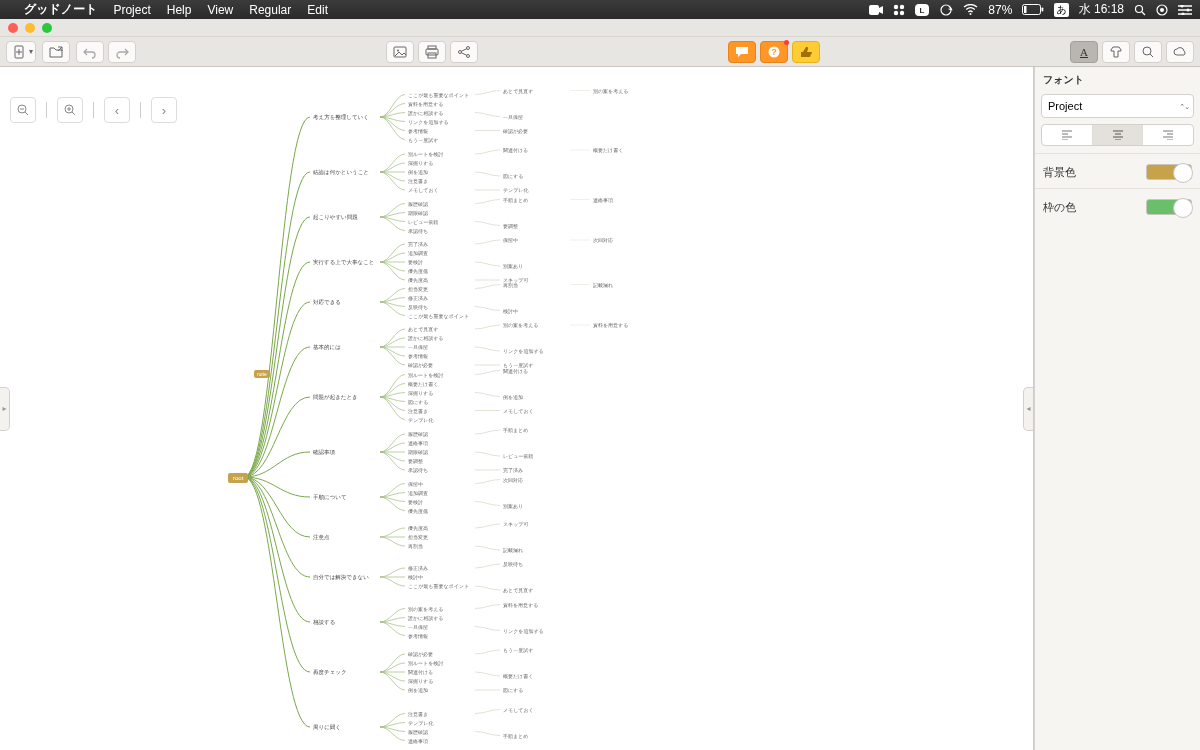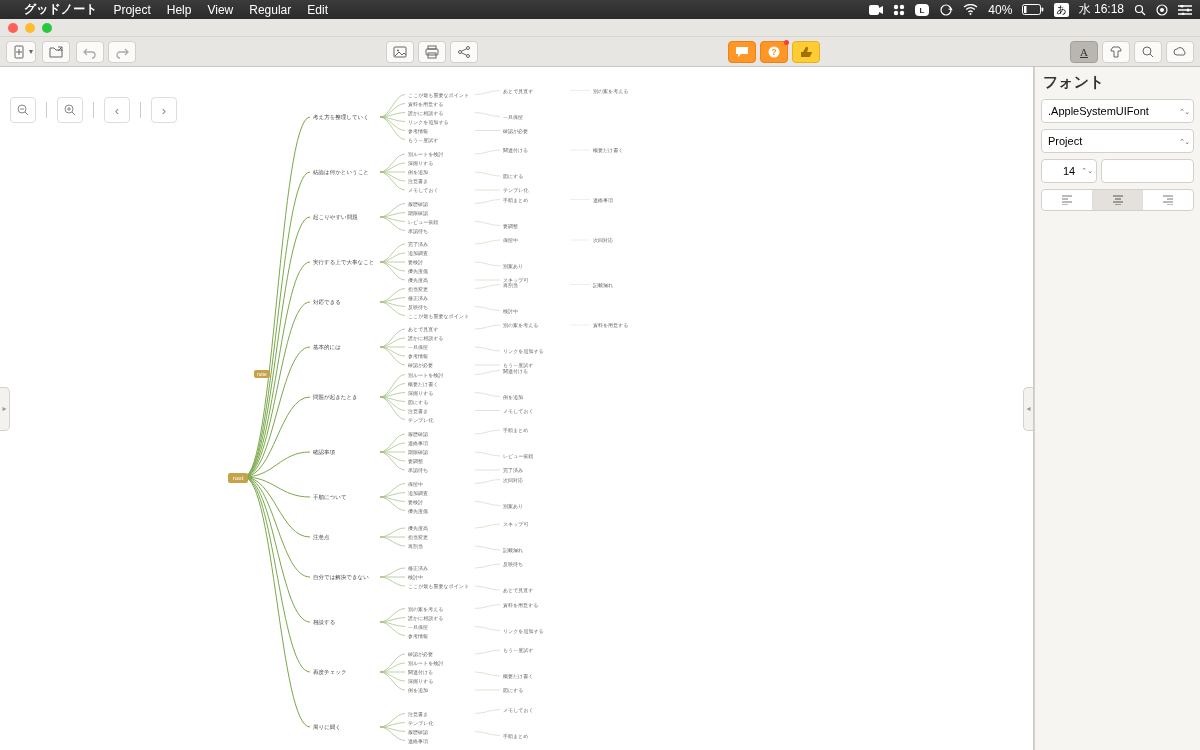--- a/index.html
+++ b/index.html
@@ -148,21 +148,21 @@
 }
 
 
 .inspector {
   width:166px;
   background:#f6f5f2;
   border-left:1px solid #d6d3cf;
   display:flex; flex-direction:column;
   font-size:11px;
 }
-.ins-title { padding:6px 8px 4px; font-weight:bold; font-size:15px; color:#333;font-family:Liberation Serif, serif;}
+.ins-title { padding:6px 8px 4px; font-weight:bold; font-size:10px; color:#333;font-family:Liberation Serif, serif;}
 .ins-row { padding:3px 6px; display:flex; align-items:center; gap:4px;}
 .ins-select {
   flex:1;
   height:24px;
   background:#fff;
   border:1px solid #d4d1cd;
   border-radius:4px;
   padding:0 18px 0 6px;
   position:relative;
   font-size:11px;
@@ -239,21 +239,21 @@
         </svg>
       </span>
     <span class="icon">
         <svg width="15" height="11" viewBox="0 0 15 11">
           <path d="M1 3 Q7.5 -2 14 3" fill="none" stroke="#fff" stroke-width="1.3"></path>
           <path d="M3.2 5.5 Q7.5 1.8 11.8 5.5" fill="none" stroke="#fff" stroke-width="1.3"></path>
           <path d="M5.4 8 Q7.5 6 9.6 8" fill="none" stroke="#fff" stroke-width="1.3"></path>
           <circle cx="7.5" cy="10" r="1" fill="#fff"></circle>
         </svg>
       </span>
-    <span class="item">40%</span>
+    <span class="item">87%</span>
     <span class="icon">
         <svg width="22" height="11" viewBox="0 0 22 11">
           <rect x="0.5" y="0.5" width="18" height="10" rx="2" fill="none" stroke="#fff"></rect>
           <rect x="19.5" y="3.5" width="1.8" height="4" rx="0.8" fill="#fff"></rect>
           <rect x="2" y="2" width="2.5" height="7" fill="#fff"></rect>
         </svg>
       </span>
     <span class="item" style="background:#fff;color:#000;padding:0 2px;border-radius:2px;font-size:10px">あ</span>
     <span class="item">水 16:18</span>
     <span class="icon">
@@ -672,33 +672,22 @@
           <div class="leaf" style="left: 198px; top: 670.5px;">連絡事項</div>
         </div>
     </div>
 
   </div>
 
   <div class="inspector">
     <div class="ins-title">フォント</div>
     <div class="ins-row">
       <div class="ins-select">
-          <span>.AppleSystemUIFont</span>
-        </div>
-    </div>
-    <div class="ins-row">
-      <div class="ins-select">
           <span>Project</span>
         </div>
-    </div>
-    <div class="ins-row">
-      <div class="ins-num">
-          <span>14</span>
-        </div>
-      <div class="ins-color-swatch"></div>
     </div>
     <div class="ins-row">
       <div class="ins-seg">
         <div class="seg">
             <svg width="12" height="10">
               <line x1="1" y1="1" x2="11" y2="1" stroke="#777"></line>
               <line x1="1" y1="4" x2="7" y2="4" stroke="#777"></line>
               <line x1="1" y1="7" x2="11" y2="7" stroke="#777"></line>
               <line x1="1" y1="10" x2="7" y2="10" stroke="#777"></line>
             </svg>
@@ -715,14 +704,22 @@
             <svg width="12" height="10">
               <line x1="1" y1="1" x2="11" y2="1" stroke="#777"></line>
               <line x1="5" y1="4" x2="11" y2="4" stroke="#777"></line>
               <line x1="1" y1="7" x2="11" y2="7" stroke="#777"></line>
               <line x1="5" y1="10" x2="11" y2="10" stroke="#777"></line>
             </svg>
           </div>
       </div>
     </div>
 
+    <div class="ins-label-row">
+      <span class="lbl">背景色</span>
+      <div class="sw gold"></div>
+    </div>
+    <div class="ins-label-row">
+      <span class="lbl">枠の色</span>
+      <div class="sw green"></div>
+    </div>
   </div>
 </div>
 
 </body></html>

